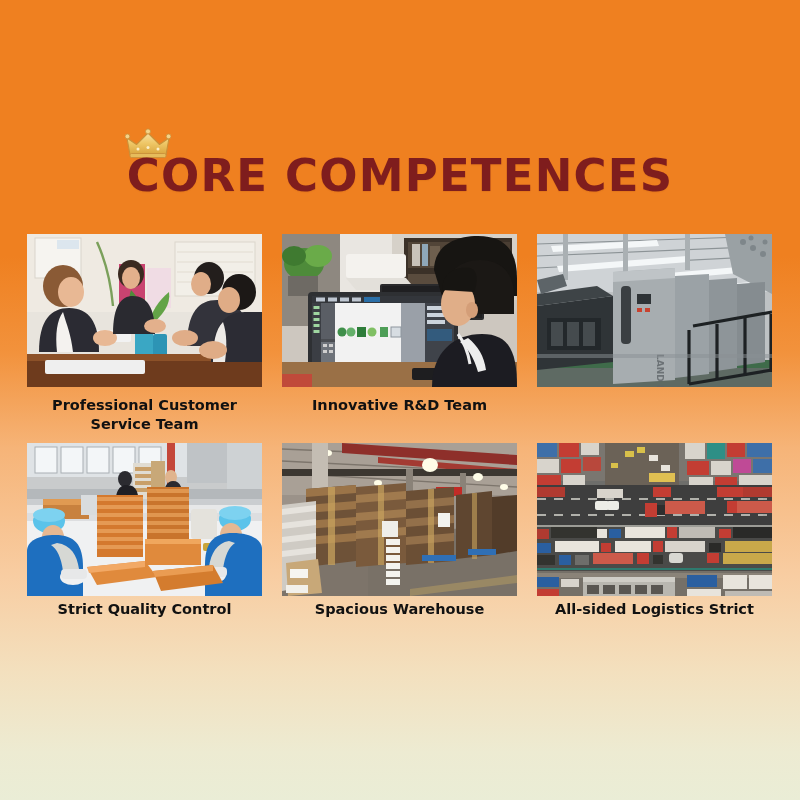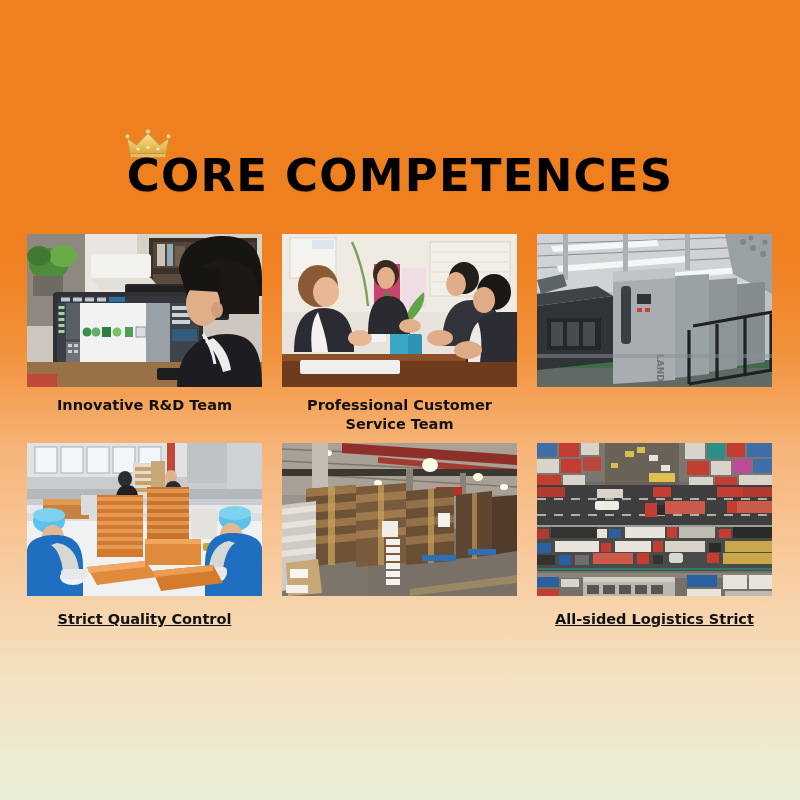--- a/index.html
+++ b/index.html
@@ -54,21 +54,21 @@
     z-index: 2;
     pointer-events: none;
   }
 
   .page-title {
     display: block;
     font-family: "DejaVu Sans", sans-serif;
     font-size: 45px;
     font-weight: bold;
     letter-spacing: 1.2px;
-    color: #000000;
+    color: #7f1d1d;
     line-height: 1.05;
     white-space: nowrap;
     position: relative;
     z-index: 3;
     text-shadow: 0 1px 1px rgba(180,85,10,0.18);
     text-align: right;
   }
 
   
   .grid {
@@ -103,21 +103,21 @@
     font-family: "DejaVu Sans", sans-serif;
     font-size: 14.5px;
     font-weight: bold;
     color: #111111;
     line-height: 1.28;
     padding-top: 9px;
     white-space: pre-line;
   }
 
   
-  .row2 .caption { padding-top: 14px; text-decoration: underline; }
+  .row2 .caption { padding-top: 4px; }
 </style>
 </head>
 <body>
 
 <div class="page">
 
   <div class="title-block">
     <span class="title-wrap">
 
       <svg class="crown-icon" viewBox="0 0 46 32" aria-hidden="true">
@@ -136,20 +136,79 @@
         <circle cx="13" cy="21" r="1.5" fill="#FBEFC9"></circle>
         <circle cx="23" cy="19.5" r="1.5" fill="#FBEFC9"></circle>
         <circle cx="33" cy="21" r="1.5" fill="#FBEFC9"></circle>
       </svg>
 
       <span class="page-title">CORE COMPETENCES</span>
     </span>
   </div>
 
   <div class="grid">
+
+    <div class="cell">
+      <div class="thumb">
+        <svg viewBox="0 0 235 153" preserveAspectRatio="none" aria-hidden="true">
+          <rect width="235" height="153" fill="#E8E4DD"></rect>
+          <rect x="0" y="0" width="235" height="78" fill="#EFEAE2"></rect>
+          <rect x="8" y="4" width="46" height="40" fill="#F6F4F0" stroke="#D9D4CB"></rect>
+          <rect x="30" y="6" width="22" height="9" fill="#DCE6EE"></rect>
+          <rect x="148" y="8" width="80" height="54" fill="#F2EFE8" stroke="#DBD6CC"></rect>
+          <g stroke="#E2DCD1" stroke-width="1">
+            <line x1="150" y1="18" x2="226" y2="18"></line>
+              <line x1="150" y1="28" x2="226" y2="28"></line>
+            <line x1="150" y1="38" x2="226" y2="38"></line>
+              <line x1="150" y1="48" x2="226" y2="48"></line>
+          </g>
+          <rect x="92" y="30" width="26" height="44" fill="#C94370"></rect>
+          <rect x="120" y="34" width="24" height="40" fill="#F0DCE4"></rect>
+          <path d="M70 8 C80 30 84 50 86 72" stroke="#7BA05B" stroke-width="2.4" fill="none"></path>
+          <path d="M116 92 C104 80 100 66 104 56 C112 64 118 76 118 90 Z" fill="#4E8B3A"></path>
+          <path d="M122 92 C136 82 144 70 142 58 C132 66 124 78 122 90 Z" fill="#63A347"></path>
+          <path d="M118 94 C112 86 110 74 116 64 C122 74 124 86 121 94 Z" fill="#7CB950"></path>
+          <rect x="108" y="92" width="18" height="34" rx="2" fill="#3AA7C4"></rect>
+          <rect x="126" y="100" width="14" height="26" rx="2" fill="#2D94B5"></rect>
+          <rect x="0" y="124" width="235" height="29" fill="#6E3B1D"></rect>
+          <rect x="0" y="120" width="235" height="7" fill="#8C5128"></rect>
+          <rect x="18" y="126" width="100" height="14" rx="2" fill="#EFEFEF"></rect>
+          <rect x="60" y="96" width="44" height="12" rx="2" fill="#F2F2F2"></rect>
+          <g>
+            <ellipse cx="36" cy="52" rx="20" ry="21" fill="#8A5A35"></ellipse>
+            <ellipse cx="44" cy="58" rx="13" ry="15" fill="#E8B894"></ellipse>
+            <path d="M12 118 C12 86 24 74 42 74 C62 74 72 88 72 118 Z" fill="#2B2B33"></path>
+            <path d="M36 78 C40 92 44 100 46 118 L30 118 C28 100 30 86 36 78 Z" fill="#F4F2EF"></path>
+            <ellipse cx="78" cy="104" rx="12" ry="8" fill="#E8B894"></ellipse>
+          </g>
+          <g>
+            <ellipse cx="104" cy="40" rx="13" ry="14" fill="#3A2A20"></ellipse>
+            <ellipse cx="104" cy="44" rx="9" ry="11" fill="#E3B08C"></ellipse>
+            <path d="M86 100 C86 72 94 62 106 62 C120 62 128 74 128 100 Z" fill="#2A2A30"></path>
+            <ellipse cx="128" cy="92" rx="11" ry="7" fill="#E3B08C"></ellipse>
+          </g>
+          <g>
+            <ellipse cx="182" cy="44" rx="15" ry="16" fill="#231E1C"></ellipse>
+            <ellipse cx="174" cy="50" rx="10" ry="12" fill="#E0AD88"></ellipse>
+            <path d="M160 112 C160 78 172 66 190 66 C212 66 222 82 222 112 Z" fill="#33333B"></path>
+            <ellipse cx="158" cy="104" rx="13" ry="8" fill="#E0AD88"></ellipse>
+          </g>
+          <g>
+            <ellipse cx="212" cy="58" rx="17" ry="18" fill="#1C1816"></ellipse>
+            <ellipse cx="202" cy="66" rx="11" ry="13" fill="#DFAC86"></ellipse>
+            <path d="M184 128 C184 92 198 78 218 78 L235 78 L235 128 Z" fill="#2C2C34"></path>
+            <path d="M196 88 C200 100 200 112 198 128 L186 128 C186 110 188 96 196 88 Z" fill="#EDEAE6"></path>
+            <ellipse cx="186" cy="116" rx="14" ry="9" fill="#DFAC86"></ellipse>
+          </g>
+          <rect x="0" y="0" width="235" height="153" fill="none"></rect>
+        </svg>
+      </div>
+      <span class="caption">Professional Customer
+Service Team</span>
+    </div>
 
     <div class="cell">
       <div class="thumb">
         <svg viewBox="0 0 235 153" preserveAspectRatio="none" aria-hidden="true">
           <rect width="235" height="153" fill="#CDC7BF"></rect>
           <rect x="0" y="0" width="58" height="92" fill="#8E8880"></rect>
           <rect x="58" y="0" width="52" height="60" fill="#E9E6E1"></rect>
           <rect x="110" y="0" width="125" height="66" fill="#D6D1C9"></rect>
           <rect x="122" y="4" width="108" height="62" fill="#3B3128"></rect>
           <rect x="126" y="8" width="46" height="26" fill="#524538"></rect>
@@ -227,79 +286,20 @@
           </g>
           <rect x="0" y="140" width="30" height="13" fill="#C04A3A"></rect>
         </svg>
       </div>
       <span class="caption">Innovative R&amp;D Team</span>
     </div>
 
     <div class="cell">
       <div class="thumb">
         <svg viewBox="0 0 235 153" preserveAspectRatio="none" aria-hidden="true">
-          <rect width="235" height="153" fill="#E8E4DD"></rect>
-          <rect x="0" y="0" width="235" height="78" fill="#EFEAE2"></rect>
-          <rect x="8" y="4" width="46" height="40" fill="#F6F4F0" stroke="#D9D4CB"></rect>
-          <rect x="30" y="6" width="22" height="9" fill="#DCE6EE"></rect>
-          <rect x="148" y="8" width="80" height="54" fill="#F2EFE8" stroke="#DBD6CC"></rect>
-          <g stroke="#E2DCD1" stroke-width="1">
-            <line x1="150" y1="18" x2="226" y2="18"></line>
-              <line x1="150" y1="28" x2="226" y2="28"></line>
-            <line x1="150" y1="38" x2="226" y2="38"></line>
-              <line x1="150" y1="48" x2="226" y2="48"></line>
-          </g>
-          <rect x="92" y="30" width="26" height="44" fill="#C94370"></rect>
-          <rect x="120" y="34" width="24" height="40" fill="#F0DCE4"></rect>
-          <path d="M70 8 C80 30 84 50 86 72" stroke="#7BA05B" stroke-width="2.4" fill="none"></path>
-          <path d="M116 92 C104 80 100 66 104 56 C112 64 118 76 118 90 Z" fill="#4E8B3A"></path>
-          <path d="M122 92 C136 82 144 70 142 58 C132 66 124 78 122 90 Z" fill="#63A347"></path>
-          <path d="M118 94 C112 86 110 74 116 64 C122 74 124 86 121 94 Z" fill="#7CB950"></path>
-          <rect x="108" y="92" width="18" height="34" rx="2" fill="#3AA7C4"></rect>
-          <rect x="126" y="100" width="14" height="26" rx="2" fill="#2D94B5"></rect>
-          <rect x="0" y="124" width="235" height="29" fill="#6E3B1D"></rect>
-          <rect x="0" y="120" width="235" height="7" fill="#8C5128"></rect>
-          <rect x="18" y="126" width="100" height="14" rx="2" fill="#EFEFEF"></rect>
-          <rect x="60" y="96" width="44" height="12" rx="2" fill="#F2F2F2"></rect>
-          <g>
-            <ellipse cx="36" cy="52" rx="20" ry="21" fill="#8A5A35"></ellipse>
-            <ellipse cx="44" cy="58" rx="13" ry="15" fill="#E8B894"></ellipse>
-            <path d="M12 118 C12 86 24 74 42 74 C62 74 72 88 72 118 Z" fill="#2B2B33"></path>
-            <path d="M36 78 C40 92 44 100 46 118 L30 118 C28 100 30 86 36 78 Z" fill="#F4F2EF"></path>
-            <ellipse cx="78" cy="104" rx="12" ry="8" fill="#E8B894"></ellipse>
-          </g>
-          <g>
-            <ellipse cx="104" cy="40" rx="13" ry="14" fill="#3A2A20"></ellipse>
-            <ellipse cx="104" cy="44" rx="9" ry="11" fill="#E3B08C"></ellipse>
-            <path d="M86 100 C86 72 94 62 106 62 C120 62 128 74 128 100 Z" fill="#2A2A30"></path>
-            <ellipse cx="128" cy="92" rx="11" ry="7" fill="#E3B08C"></ellipse>
-          </g>
-          <g>
-            <ellipse cx="182" cy="44" rx="15" ry="16" fill="#231E1C"></ellipse>
-            <ellipse cx="174" cy="50" rx="10" ry="12" fill="#E0AD88"></ellipse>
-            <path d="M160 112 C160 78 172 66 190 66 C212 66 222 82 222 112 Z" fill="#33333B"></path>
-            <ellipse cx="158" cy="104" rx="13" ry="8" fill="#E0AD88"></ellipse>
-          </g>
-          <g>
-            <ellipse cx="212" cy="58" rx="17" ry="18" fill="#1C1816"></ellipse>
-            <ellipse cx="202" cy="66" rx="11" ry="13" fill="#DFAC86"></ellipse>
-            <path d="M184 128 C184 92 198 78 218 78 L235 78 L235 128 Z" fill="#2C2C34"></path>
-            <path d="M196 88 C200 100 200 112 198 128 L186 128 C186 110 188 96 196 88 Z" fill="#EDEAE6"></path>
-            <ellipse cx="186" cy="116" rx="14" ry="9" fill="#DFAC86"></ellipse>
-          </g>
-          <rect x="0" y="0" width="235" height="153" fill="none"></rect>
-        </svg>
-      </div>
-      <span class="caption">Professional Customer
-Service Team</span>
-    </div>
-
-    <div class="cell">
-      <div class="thumb">
-        <svg viewBox="0 0 235 153" preserveAspectRatio="none" aria-hidden="true">
           <rect width="235" height="153" fill="#BEC2C4"></rect>
           <rect x="0" y="0" width="235" height="58" fill="#CFD3D6"></rect>
           <g stroke="#8C9396" stroke-width="1.2" fill="none">
             <path d="M0 10 L235 2"></path>
               <path d="M0 22 L235 12"></path>
               <path d="M0 34 L235 22"></path>
           </g>
           <g fill="#F4F7F8">
             <path d="M14 12 L120 6 L122 12 L16 18 Z"></path>
             <path d="M20 32 L150 22 L152 28 L22 38 Z"></path>
@@ -537,20 +537,21 @@
             <rect x="104" y="136" width="14" height="6"></rect>
           </g>
           <rect x="100" y="78" width="16" height="16" fill="#EFEEE9"></rect>
           <g fill="#2F6FB5">
             <rect x="140" y="112" width="34" height="6"></rect>
             <rect x="186" y="106" width="28" height="6"></rect>
           </g>
           <path d="M128 146 L235 132 L235 140 L128 153 Z" fill="#B49B62" opacity="0.55"></path>
         </svg>
       </div>
+      <span class="caption">Spacious Warehouse</span>
     </div>
 
     <div class="cell row2">
       <div class="thumb">
         <svg viewBox="0 0 235 153" preserveAspectRatio="none" aria-hidden="true">
           <rect width="235" height="153" fill="#6E6E6B"></rect>
           <rect x="0" y="0" width="235" height="38" fill="#7A7670"></rect>
           <g>
             <rect x="0" y="0" width="20" height="14" fill="#3E6FA8"></rect>
             <rect x="22" y="0" width="20" height="14" fill="#C33D33"></rect>

